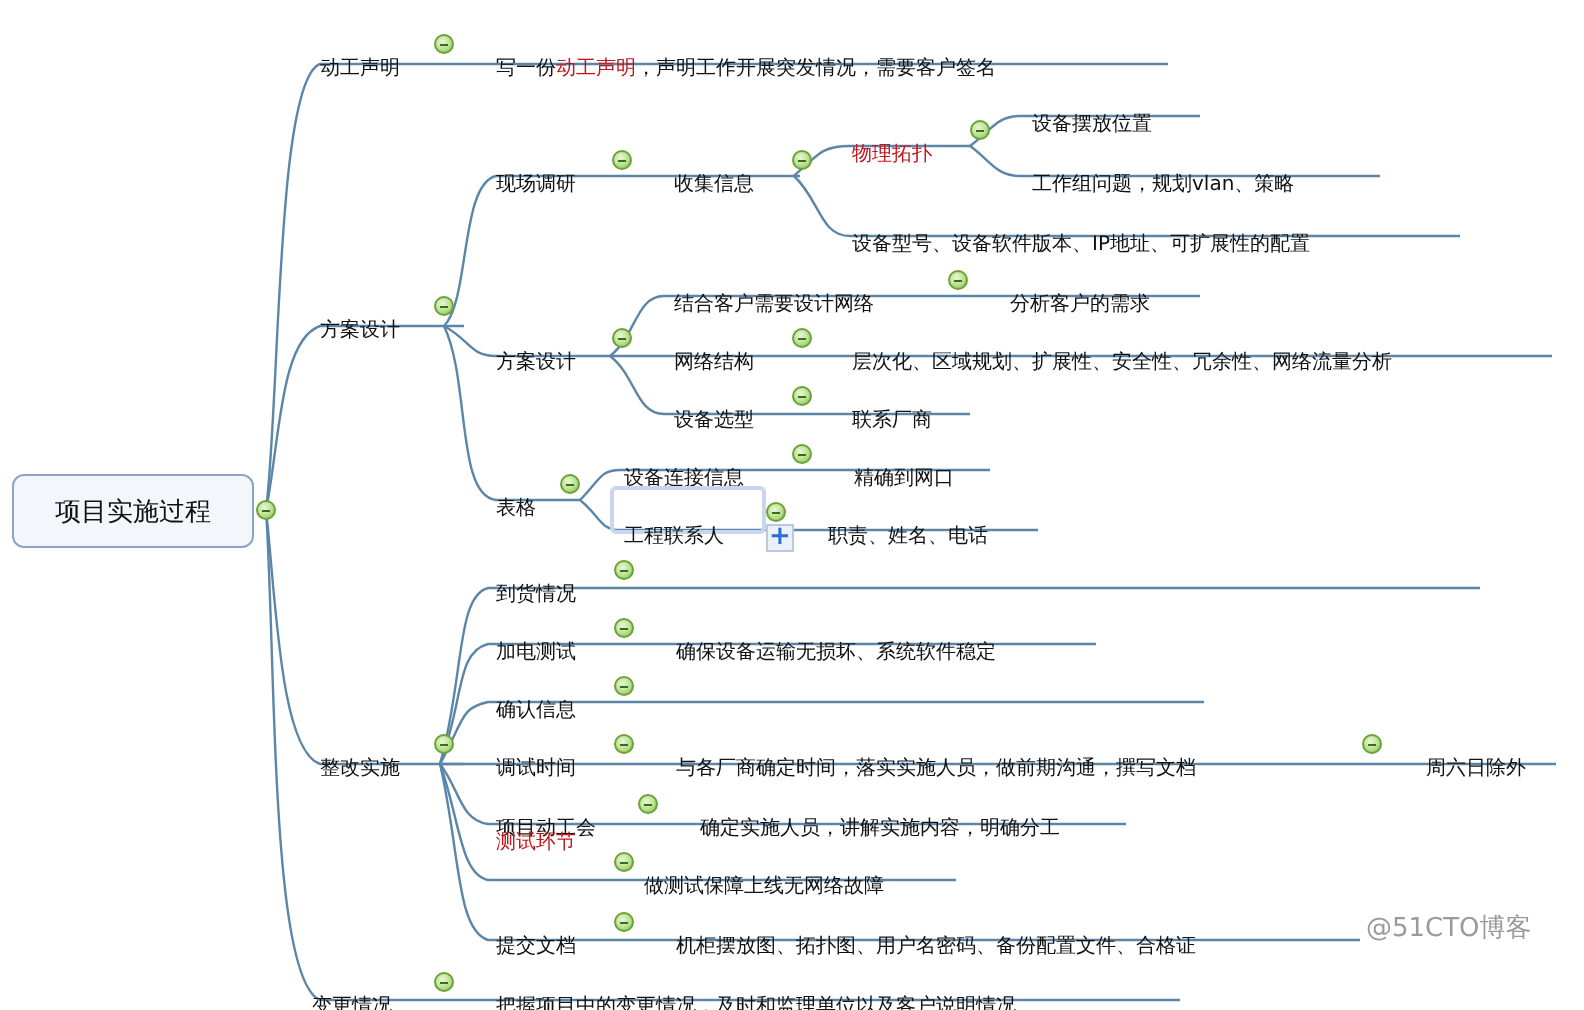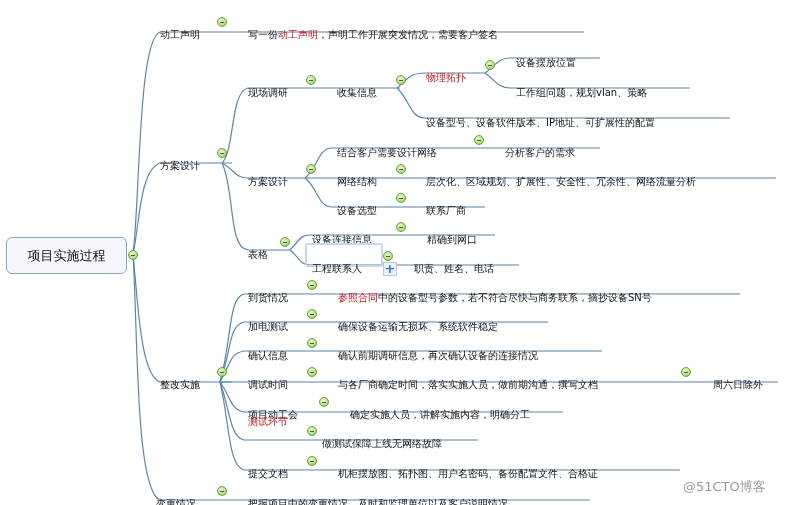--- a/index.html
+++ b/index.html
@@ -15,21 +15,21 @@
             border:1px solid #6aa339; box-sizing:border-box; }
   .toggle::after { content:""; position:absolute; left:2px; right:2px; top:3.5px; height:1.2px; background:#3b6e18; }
   .root { position:absolute; left:6px; top:237px; width:121px; height:37px; box-sizing:border-box;
           border:1px solid #8aa6c5; border-radius:6px; background:#f3f7fc;
           font-size:13px; color:#111; display:flex; align-items:center; justify-content:center; }
   .selbox { position:absolute; left:305px; top:243px; width:78px; height:24px; box-sizing:border-box;
             border:2px solid #c8d7ee; border-radius:3px; }
   .addbtn { position:absolute; left:383px; top:262px; width:14px; height:14px; box-sizing:border-box;
             background:#eaf1fb; border:1px solid #b9c9e4; color:#2f6fd3; font-weight:bold;
             font-size:13px; line-height:11px; text-align:center; }
-  .watermark { position:absolute; left:683px; top:478px; font-size:13px; color:#9a9a9a; white-space:nowrap; }
+  .watermark { position:absolute; left:683px; top:455px; font-size:13px; color:#9a9a9a; white-space:nowrap; }
 </style>
 </head>
 <body>
 
 <div id="canvas">
 
   <svg class="links" viewBox="0 0 792 505">
     <g fill="none" stroke="#5b86a8" stroke-width="1.2">
 
       <path d="M133 255 C 140 200, 138 40, 160 32 L 240 32"></path>
@@ -117,31 +117,27 @@
   <div class="node" style="left:312px;top:248px">工程联系人</div>
   <div class="toggle" style="left:383px;top:251px"></div>
   <div class="node" style="left:414px;top:248px">职责、姓名、电话</div>
   <div class="addbtn">+</div>
 
   <div class="node" style="left:160px;top:364px">整改实施</div>
   <div class="toggle" style="left:217px;top:367px"></div>
 
   <div class="node" style="left:248px;top:277px">到货情况</div>
   <div class="toggle" style="left:307px;top:280px"></div>
-  <div class="node" style="left:338px;top:277px">
-    <span class="red-span">参照合同</span><span>中的设备型号参数，若不符合尽快与商务联系，摘抄设备SN号</span>
-  </div>
 
   <div class="node" style="left:248px;top:306px">加电测试</div>
   <div class="toggle" style="left:307px;top:309px"></div>
   <div class="node" style="left:338px;top:306px">确保设备运输无损坏、系统软件稳定</div>
 
   <div class="node" style="left:248px;top:335px">确认信息</div>
   <div class="toggle" style="left:307px;top:338px"></div>
-  <div class="node" style="left:338px;top:335px">确认前期调研信息，再次确认设备的连接情况</div>
 
   <div class="node" style="left:248px;top:364px">调试时间</div>
   <div class="toggle" style="left:307px;top:367px"></div>
   <div class="node" style="left:338px;top:364px">与各厂商确定时间，落实实施人员，做前期沟通，撰写文档</div>
   <div class="toggle" style="left:681px;top:367px"></div>
   <div class="node" style="left:713px;top:364px">周六日除外</div>
 
   <div class="node" style="left:248px;top:394px">项目动工会</div>
   <div class="toggle" style="left:319px;top:397px"></div>
   <div class="node" style="left:350px;top:394px">确定实施人员，讲解实施内容，明确分工</div>

